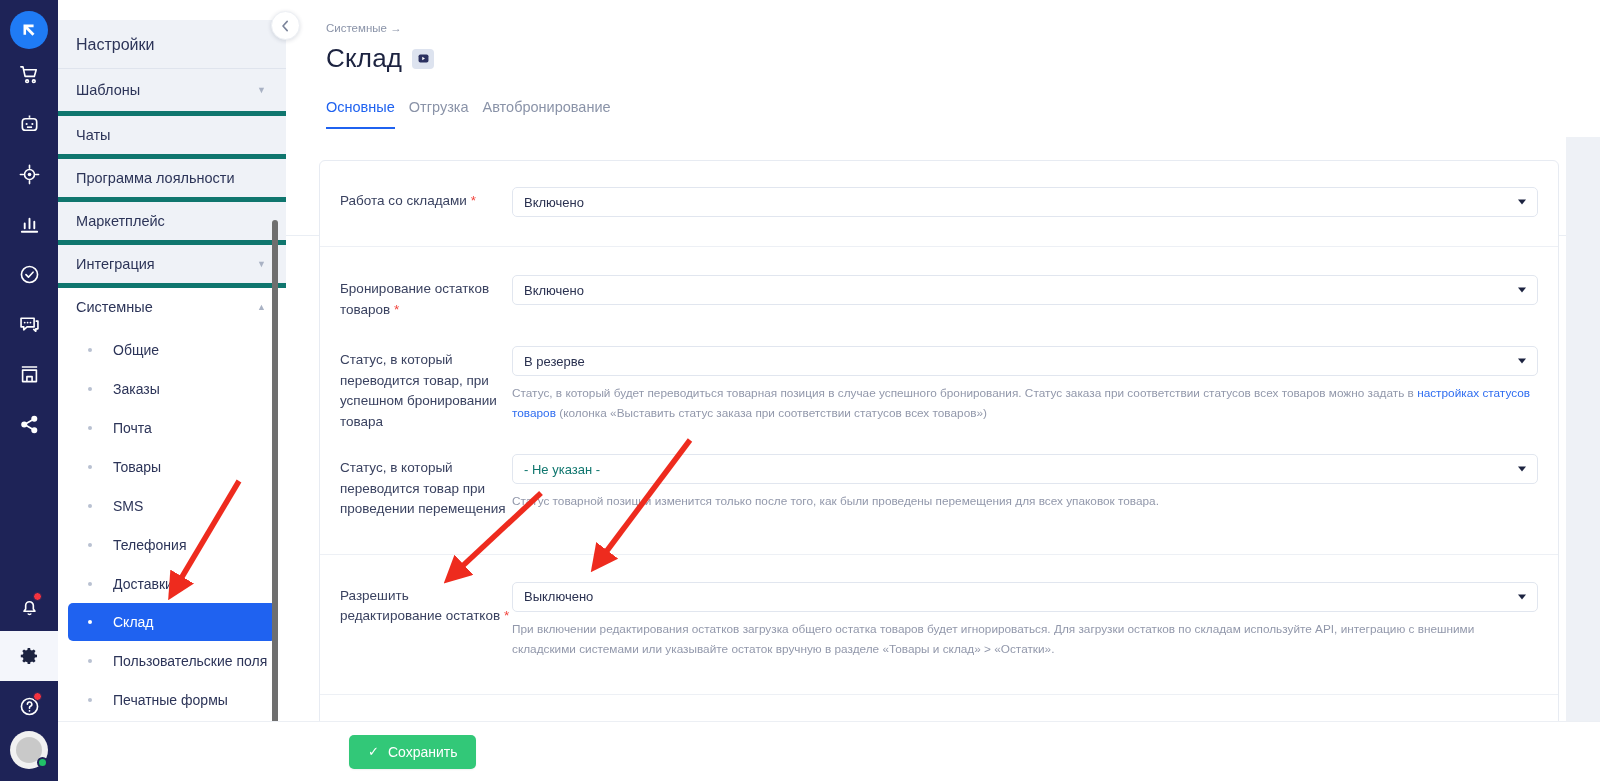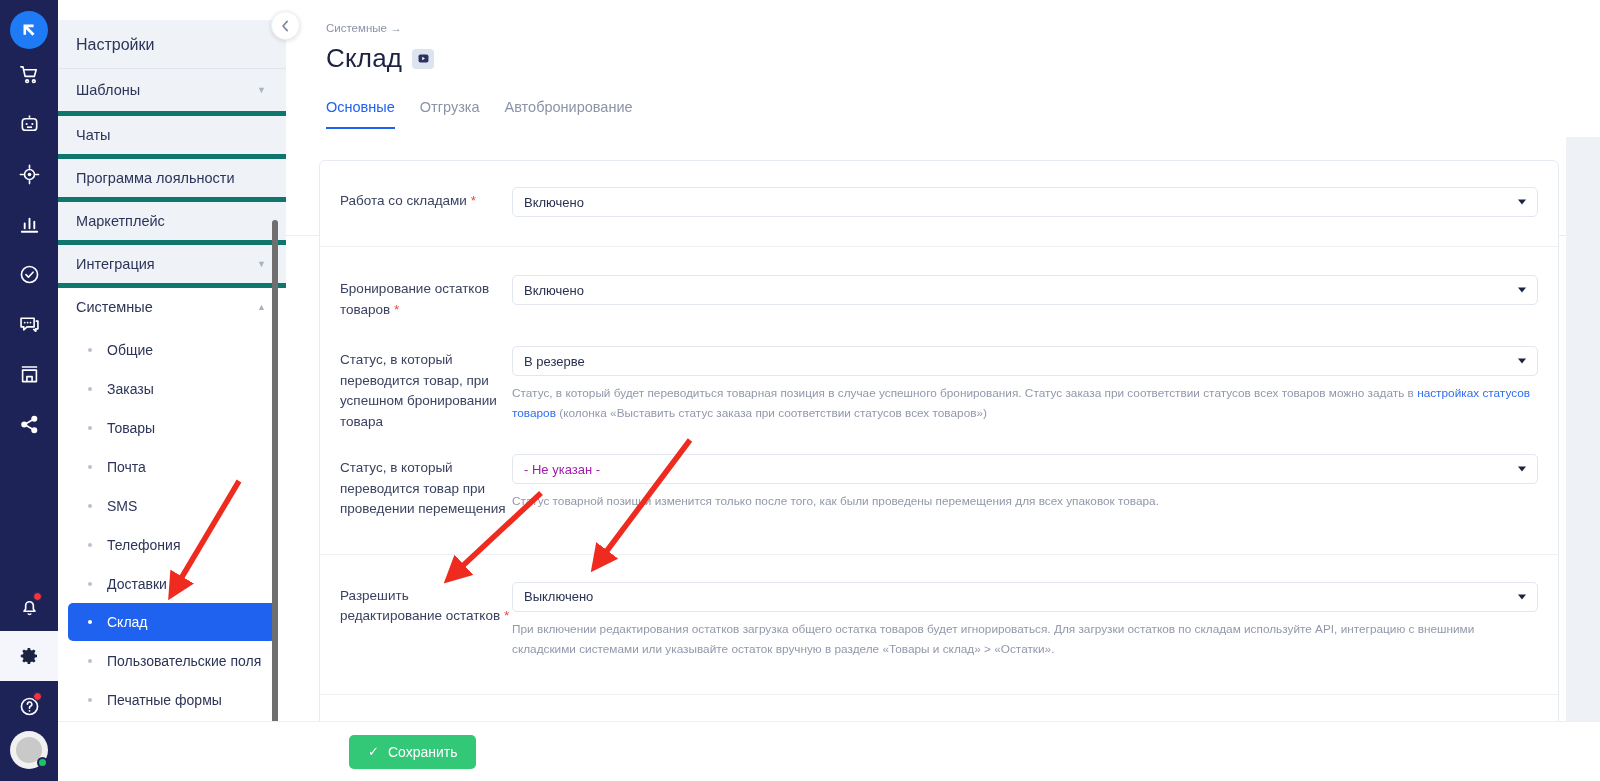--- a/index.html
+++ b/index.html
@@ -55,21 +55,21 @@
     height: 43px; display: flex; align-items: center; justify-content: space-between;
     padding: 0 20px 0 18px; font-size: 14.5px; color: #2c3458; cursor: pointer;
     border-top: 5px solid #0f766e;
   }
   .sb-group.first { border-top: 1px solid #dfe4ed; align-items: center; }
   .sb-group.open { background: #ffffff; }
   .sb-caret { color: #a9b2c4; font-size: 9px; line-height: 1; }
   .sb-sub { background: #ffffff; padding: 4px 0 10px 0; }
   .sb-item {
     height: 39px; display: flex; align-items: center; padding-left: 30px;
-    font-size: 14px; color: #2c3458; cursor: pointer;
+    font-size: 14px; color: #2c3458; cursor: pointer; gap: 6px;
   }
   .sb-item .bullet {
     width: 4px; height: 4px; border-radius: 50%; background: #b9c1d1;
     margin-right: 15px; flex: 0 0 4px;
   }
   .sb-item.sel {
     background: #1f62f0; color: #ffffff; margin: 0 10px 0 10px;
     border-radius: 5px; padding-left: 20px; height: 38px;
   }
   .sb-item.sel .bullet { background: #ffffff; }
@@ -90,21 +90,21 @@
   .breadcrumb { font-size: 11.5px; color: #8a93a8; padding: 22px 0 0 40px; }
   .page-title {
     display: flex; align-items: center; gap: 10px; padding: 9px 0 0 40px;
   }
   .page-title h1 { font-size: 26px; color: #1c2340; font-weight: 400; letter-spacing: .2px; }
   .video-chip {
     width: 22px; height: 20px; border-radius: 4px; background: #dde3ef;
     display: flex; align-items: center; justify-content: center; cursor: pointer;
   }
   .tabs {
-    margin: 25px 0 0 40px; display: flex; gap: 25px; position: relative;
+    margin: 25px 0 0 40px; display: flex; gap: 14px; position: relative;
   }
   .tab { font-size: 14.5px; color: #8a93a8; padding-bottom: 12px; cursor: pointer; }
   .tab.active { color: #1f62f0; border-bottom: 2.5px solid #1f62f0; }
   .tabs-wrap { position: relative; }
   .tabs-underline { position: absolute; left: 0; right: 34px; top: 136px; height: 1px; background: #eaeef4; }
 
   .content-scroll { position: absolute; left: 0; right: 0; top: 137px; bottom: 0; }
   .card {
     margin: 23px 41px 0 33px; background: #ffffff;
     border: 1px solid #e7ebf2; border-radius: 6px; overflow: hidden;
@@ -113,21 +113,21 @@
     width: 192px; flex: 0 0 192px; padding-left: 20px; font-size: 13.5px;
     color: #3a4260; line-height: 1.52;
   }
   .req { color: #f2453d; }
   .row-body { flex: 1 1 auto; padding-right: 20px; }
   .select {
     position: relative; width: 100%; height: 30px; border: 1px solid #e1e6ef;
     border-radius: 5px; background: #ffffff; display: flex; align-items: center;
     padding: 0 28px 0 11px; font-size: 13px; color: #2a3150; cursor: pointer;
   }
-  .select.placeholder { color: #a21caf; }
+  .select.placeholder { color: #0f766e; }
   .select .arrow {
     position: absolute; right: 11px; top: 50%; transform: translateY(-50%);
     width: 0; height: 0; border-left: 4.5px solid transparent;
     border-right: 4.5px solid transparent; border-top: 5px solid #1c2340;
   }
   .hint { font-size: 11.8px; color: #9298ab; line-height: 1.72; margin-top: 7px; }
   .hint a { color: #2f6df0; text-decoration: none; }
 
   
   .section { border-bottom: 1px solid #edf0f5; }
@@ -287,25 +287,25 @@
         <div class="sb-item">
           <span class="bullet"></span>
           <span>Общие</span>
         </div>
         <div class="sb-item">
           <span class="bullet"></span>
           <span>Заказы</span>
         </div>
         <div class="sb-item">
           <span class="bullet"></span>
+          <span>Почта</span>
+        </div>
+        <div class="sb-item">
+          <span class="bullet"></span>
           <span>Товары</span>
-        </div>
-        <div class="sb-item">
-          <span class="bullet"></span>
-          <span>Почта</span>
         </div>
         <div class="sb-item">
           <span class="bullet"></span>
           <span>SMS</span>
         </div>
         <div class="sb-item">
           <span class="bullet"></span>
           <span>Телефония</span>
         </div>
         <div class="sb-item">

